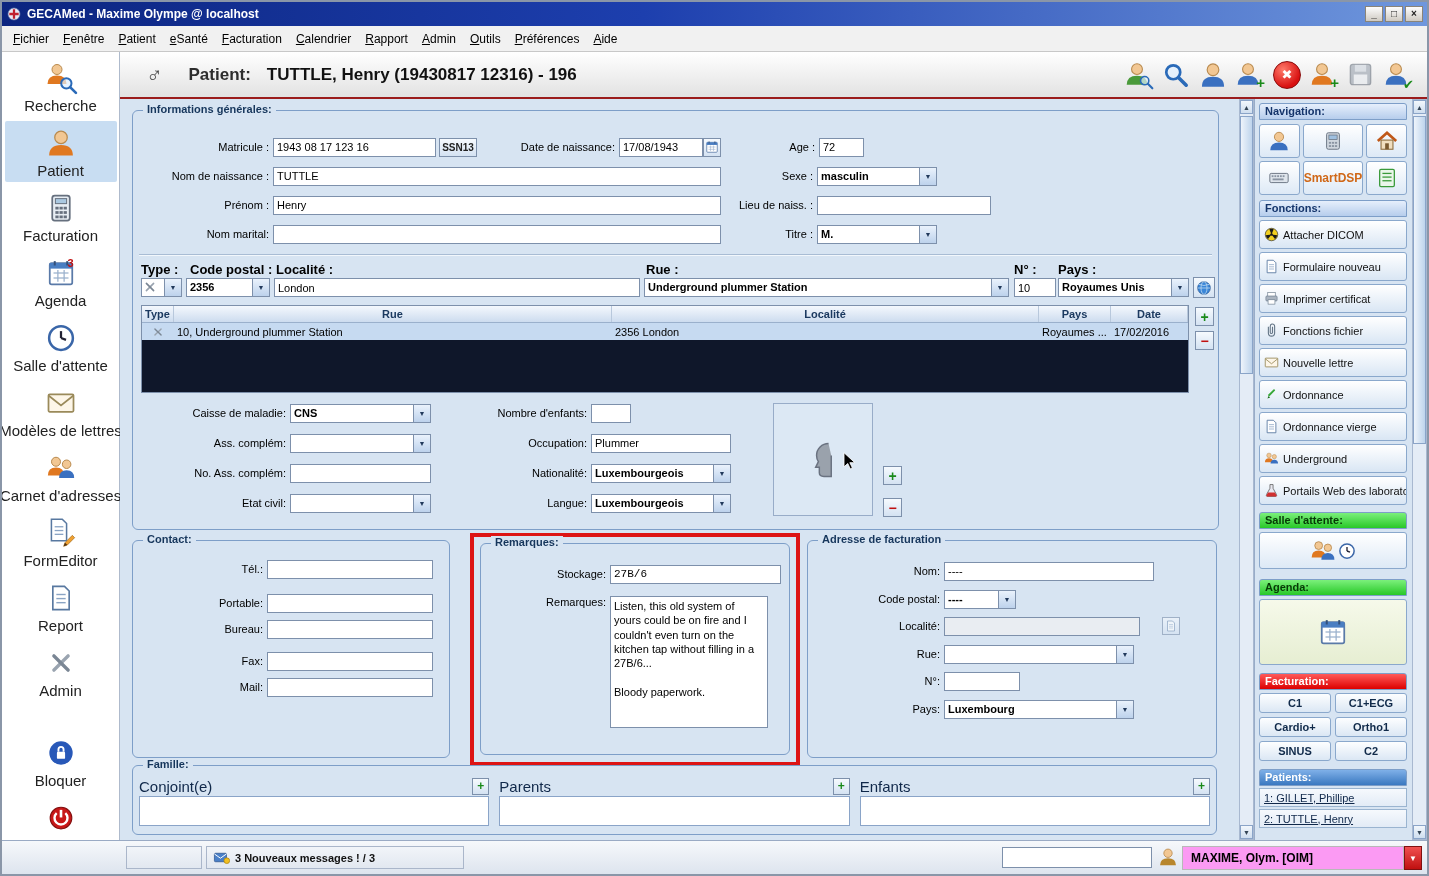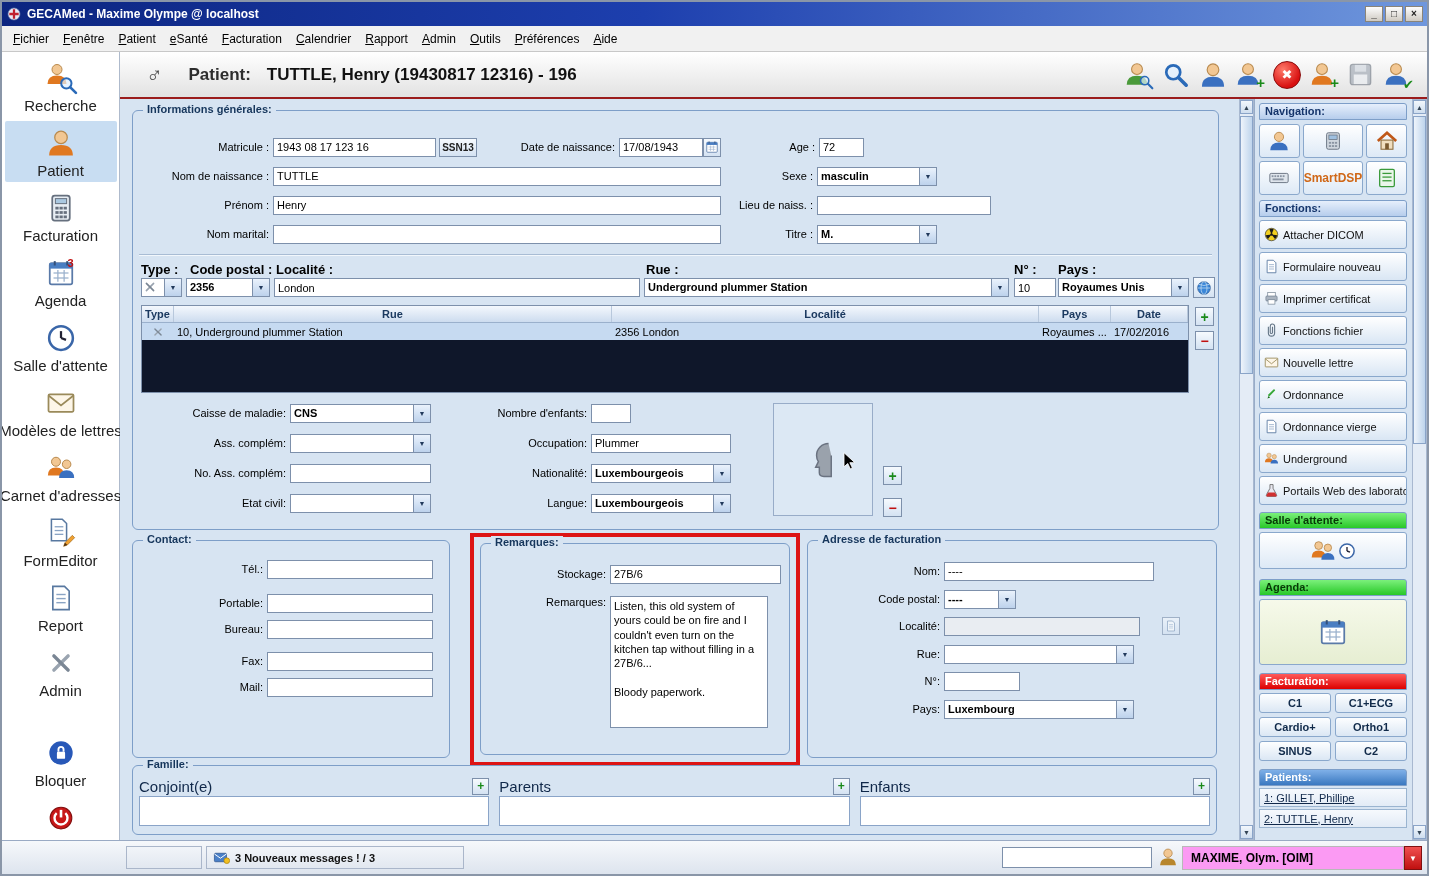--- a/index.html
+++ b/index.html
@@ -622,21 +622,21 @@
         <span class="lbl" style="width:126px">Mail:</span>
         <input class="tf" style="width: 166px;" value="">
       </div>
     </div>
 
     <div class="abs" style="left:350px;top:434px;width:330px;height:233px;border:4px solid #dd1414">
       <div class="panel" style="left:6px;top:6px;width:310px;height:212px">
         <span class="legend" style="background:#d7e4f2">Remarques:</span>
         <div class="row" style="top:20px">
           <span class="lbl" style="width:121px">Stockage:</span>
-          <input class="tf" style="width: 184px;" value="27B/6">
+          <input class="tf" style="width: 184px; font-family: Liberation Mono, monospace;" value="27B/6">
         </div>
         <div class="row" style="top:52px;align-items:flex-start;height:auto">
           <span class="lbl" style="width:121px">Remarques:</span>
           <textarea class="ta" style="width: 158px; height: 132px;" readonly="">Listen, this old system of yours could be on fire and I couldn't even turn on the kitchen tap without filling in a 27B/6...
 
 Bloody paperwork.</textarea>
         </div>
       </div>
     </div>
 

